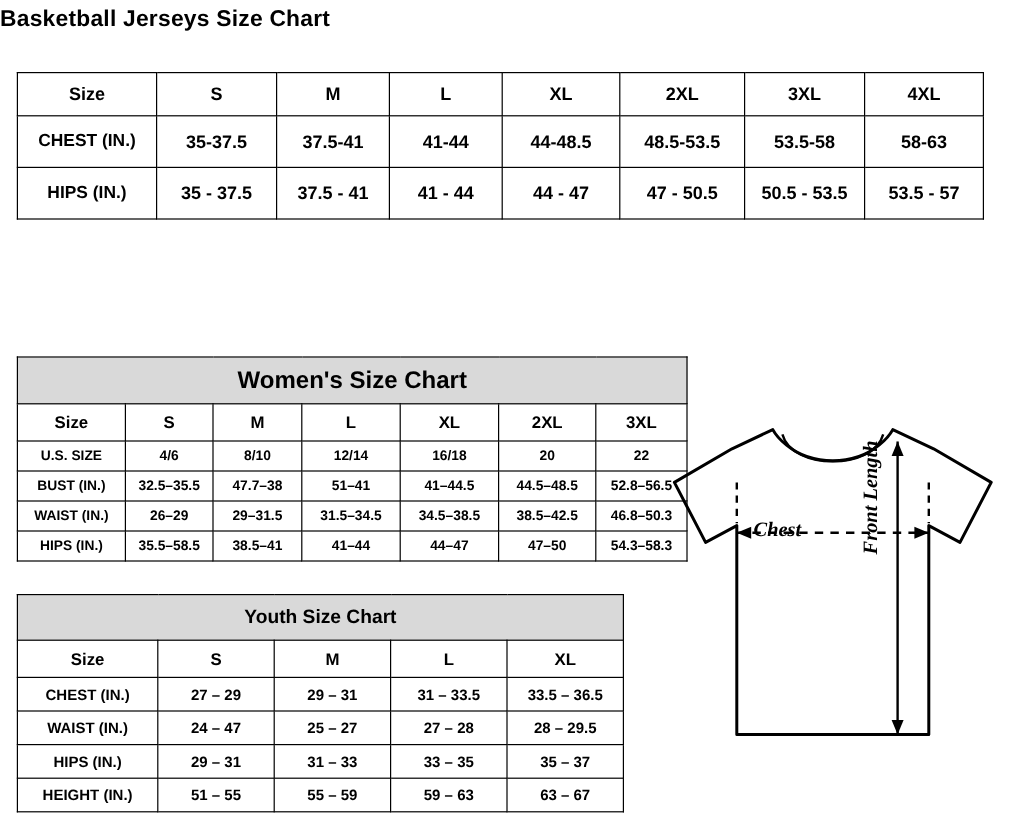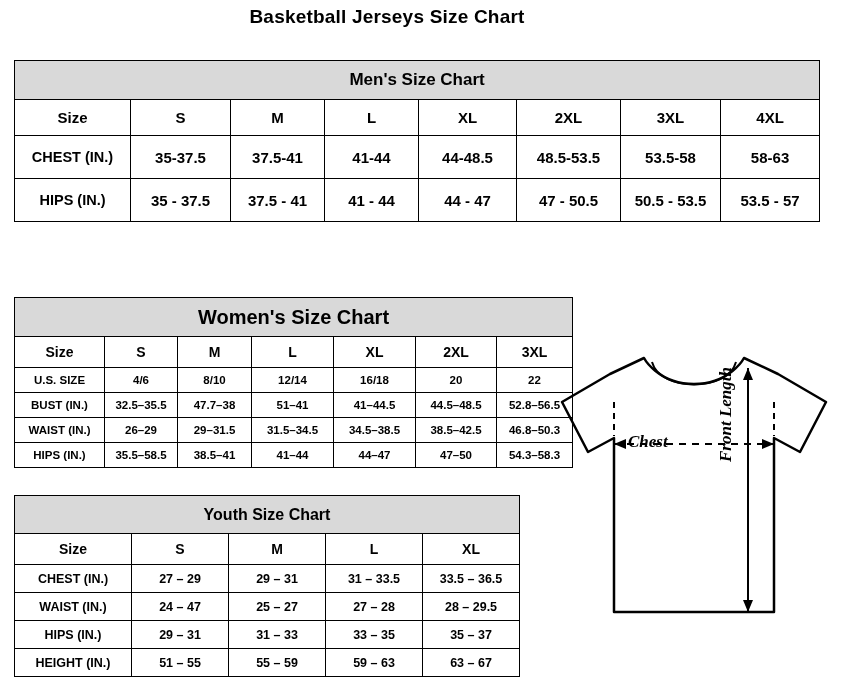--- a/index.html
+++ b/index.html
@@ -13,21 +13,21 @@
     position: relative;
     font-family: "Liberation Sans", sans-serif;
     color: #000000;
     overflow: hidden;
   }
   #page-title {
     position: absolute;
     top: 6px;
     left: 0;
     width: 774px;
-    text-align: center;
+    text-align: left;
     font-size: 19px;
     font-weight: bold;
     letter-spacing: 0.2px;
   }
 
   table.chart {
     border-collapse: collapse;
     table-layout: fixed;
     position: absolute;
     background: #ffffff;
@@ -120,23 +120,20 @@
       <col style="width:100px">
       <col style="width:94px">
       <col style="width:94px">
     <col style="width:98px">
       <col style="width:104px">
       <col style="width:100px">
       <col style="width:99px">
   </colgroup>
   <tbody>
     <tr>
-      <td class="hdr-band" colspan="8">Men's Size Chart</td>
-    </tr>
-    <tr>
       <td class="colhdr">Size</td>
       <td class="colhdr">S</td>
       <td class="colhdr">M</td>
       <td class="colhdr">L</td>
       <td class="colhdr">XL</td>
       <td class="colhdr">2XL</td>
       <td class="colhdr">3XL</td>
       <td class="colhdr">4XL</td>
     </tr>
     <tr>

